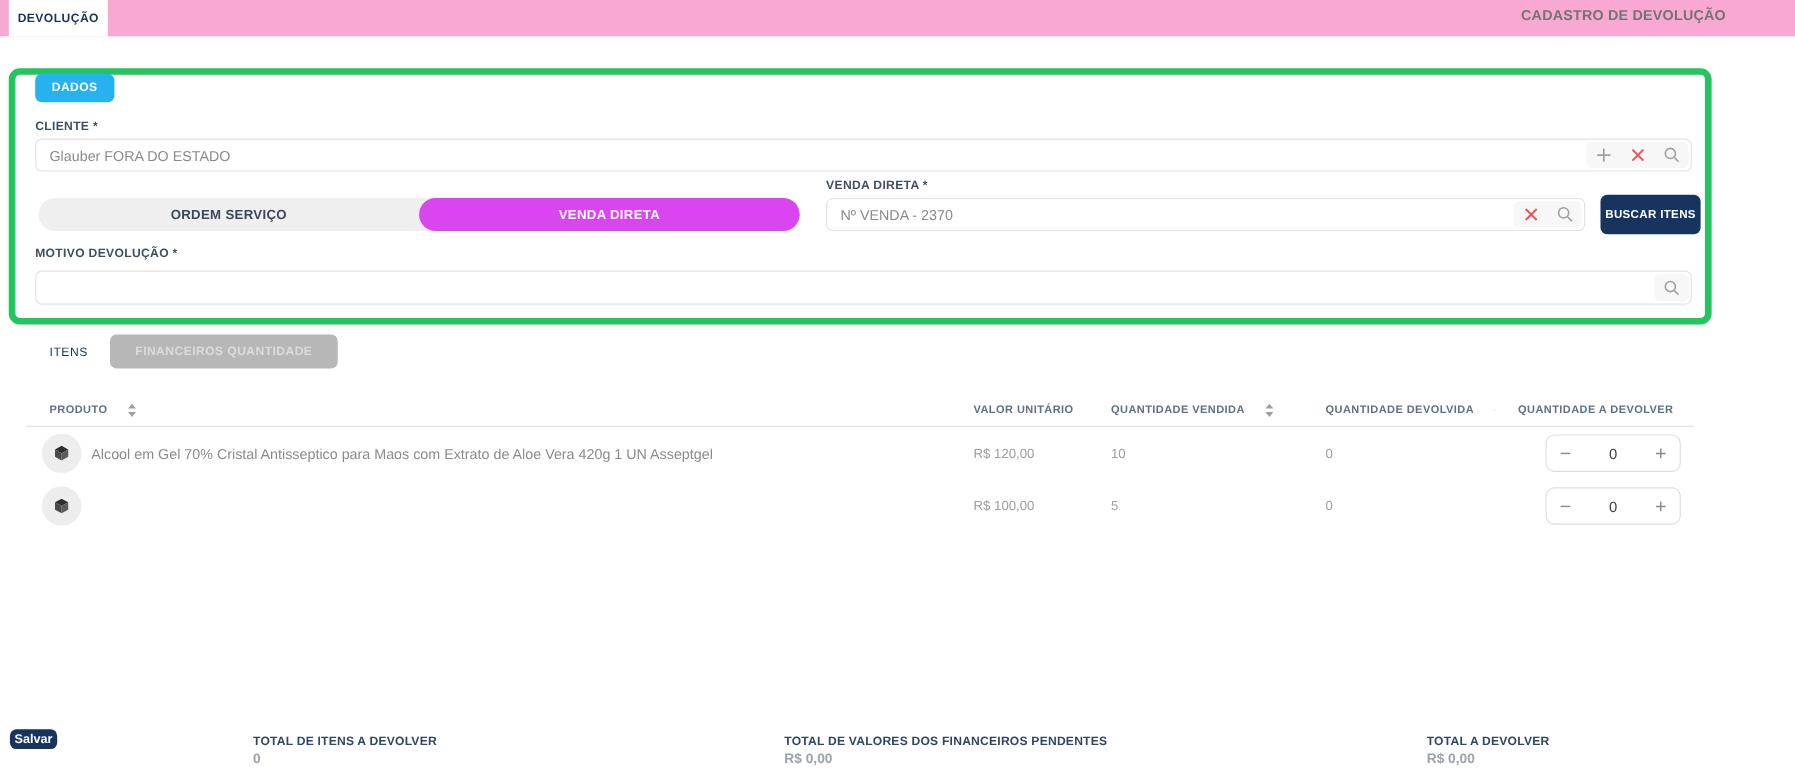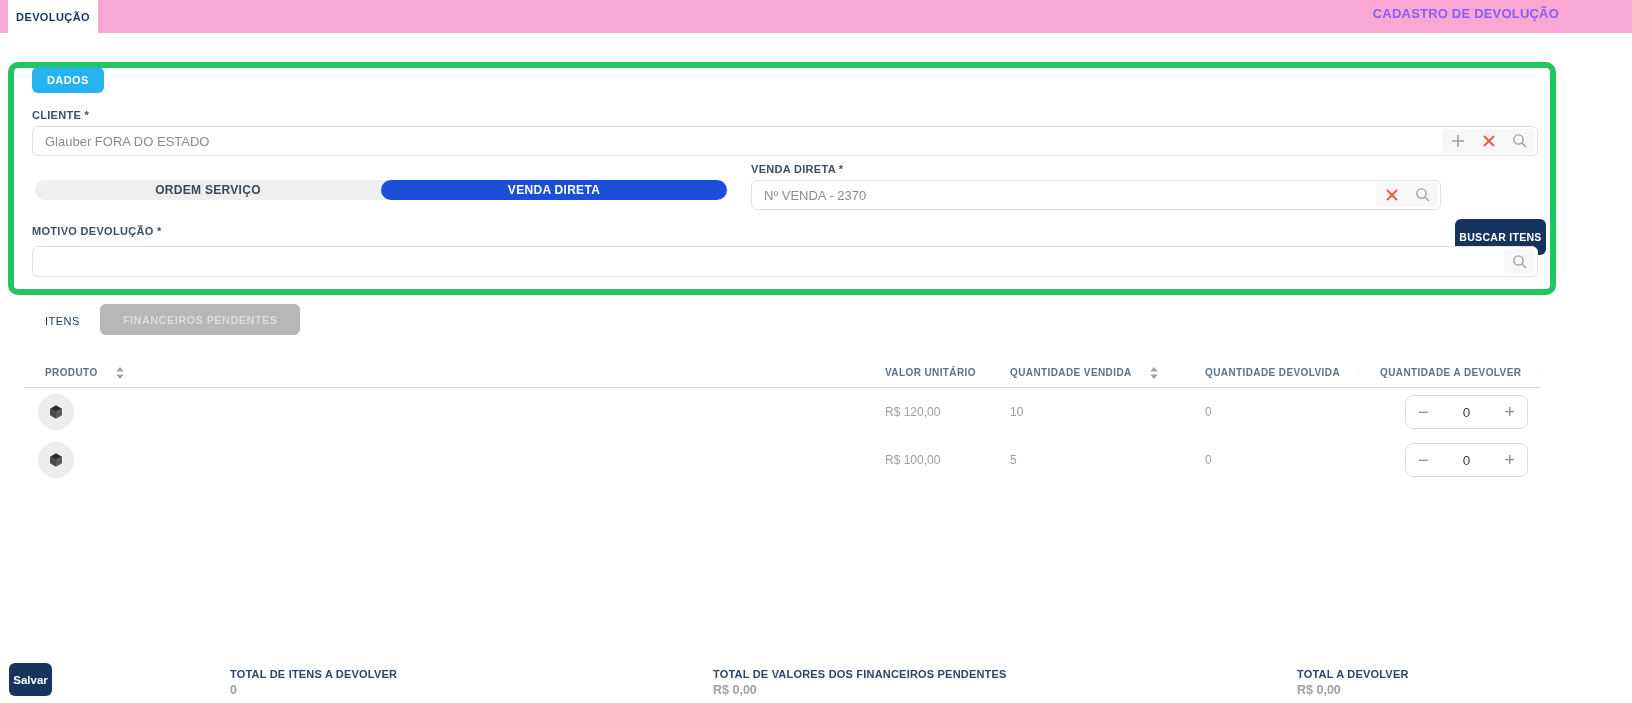--- a/index.html
+++ b/index.html
@@ -9,22 +9,22 @@
     font-family: "Liberation Sans", sans-serif; color:#444;
   }
   
   .topbar { position:absolute; left:0; top:0; width:1632px; height:33px; background:#f9a8d4; }
   .top-tab {
     position:absolute; left:8px; top:0; width:90px; height:33px; background:#fff;
     display:flex; align-items:center; justify-content:center;
     font-size:11px; font-weight:bold; letter-spacing:.4px; color:#17345f; cursor:pointer;
   }
   .page-title {
-    position:absolute; top:6px; right:73px; font-size:13px; font-weight:bold;
-    letter-spacing:.2px; color:#8b5cf6;
+    position:absolute; top:6px; right:63px; font-size:13px; font-weight:bold;
+    letter-spacing:.2px; color:#737373;
   }
   
   .card {
     position:absolute; left:8px; top:62px; width:1548px; height:233px;
     background:#fff; border:6px solid #22c55e; border-radius:10px;
     box-shadow:0 1px 3px rgba(0,0,0,.04);
   }
   .badge {
     position:absolute; left:18px; top:-1px; height:26px; padding:0 15px;
     background:#25b2ee; border-radius:6px; color:#fff; font-size:11px; font-weight:bold;
@@ -45,34 +45,34 @@
   .input-actions {
     display:flex; align-items:stretch; height:calc(100% - 4px); margin:2px 2px 2px 0;
     background:#f7f7f7; border-radius:5px;
   }
   .ibtn {
     width:31px; display:flex; align-items:center; justify-content:center;
     background:transparent; border:none; cursor:pointer;
   }
   
   .segment {
-    position:absolute; left:21px; top:112px; width:692px; height:20px;
+    position:absolute; left:21px; top:112px; width:692px; height:30px;
     background:#efefef; border-radius:15px; display:flex;
   }
   .seg-opt {
     flex:1; display:flex; align-items:center; justify-content:center;
     font-size:12px; font-weight:bold; letter-spacing:.3px; color:#3c4858;
     border-radius:15px; cursor:pointer;
   }
-  .seg-active { background:#1d4ed8; color:#fff; }
+  .seg-active { background:#d946ef; color:#fff; }
   .buscar-btn {
     position:absolute; left:1441px; top:109px; width:91px; height:36px;
     background:#17345f; border:none; border-radius:6px; color:#fff;
     font-family:"Liberation Sans",sans-serif; font-size:10.5px; font-weight:bold;
-    letter-spacing:.3px; cursor:pointer;margin-top:42px;
+    letter-spacing:.3px; cursor:pointer;
   }
   
   .tab-itens {
     position:absolute; left:45px; top:315px; font-size:11px; font-weight:normal;
     letter-spacing:.5px; color:#17345f; cursor:pointer;
   }
   .tab-fin {
     position:absolute; left:100px; top:304px; height:31px; padding:0 23px;
     background:#b7b7b7; border:none; border-radius:6px; color:#dcdcdc;
     font-family:"Liberation Sans",sans-serif; font-size:11px; font-weight:bold;
@@ -100,21 +100,21 @@
     width:123px; height:34px; border:1px solid #ddd; border-radius:8px; background:#fff;
     display:flex; align-items:center; justify-content:space-between; padding:0 12px;
   }
   .step-btn {
     background:none; border:none; font-size:18px; line-height:1; color:#8c8c8c;
     cursor:pointer; font-family:"Liberation Sans",sans-serif; padding:0;
   }
   .step-val { font-size:13.5px; color:#414141; }
   
   .salvar-btn {
-    position:absolute; left:9px; top:663px; width:43px; height:33px;
+    position:absolute; left:9px; top:663px; width:43px; height:18px;
     background:#17345f; border:none; border-radius:6px; color:#fff;
     font-family:"Liberation Sans",sans-serif; font-size:11.5px; font-weight:bold; cursor:pointer;
   }
   .total { position:absolute; top:668px; }
   .total-1 { left:230px; } .total-2 { left:713px; } .total-3 { left:1297px; }
   .total-label { font-size:11px; font-weight:bold; letter-spacing:.2px; color:#2e4766; }
   .total-value { margin-top:3px; font-size:12.5px; font-weight:bold; color:#9aa2ab; }
   svg { display:block; }
 </style>
 </head>
@@ -188,21 +188,21 @@
         <svg width="16" height="16" viewBox="0 0 16 16" fill="none" stroke="#9e9e9e" stroke-width="1.4">
             <circle cx="6.5" cy="6.5" r="4.6"></circle>
             <line x1="10.2" y1="10.2" x2="14" y2="14"></line>
           </svg>
       </button>
     </span>
   </div>
 </div>
 
 <div class="tab-itens">ITENS</div>
-<button class="tab-fin">FINANCEIROS PENDENTES</button>
+<button class="tab-fin">FINANCEIROS QUANTIDADE</button>
 
 <div class="table">
   <div class="grid-row thead">
     <div class="th">
       <span>PRODUTO</span>
       <svg width="8" height="12" viewBox="0 0 8 12">
           <path d="M4 0 L7.6 4.4 H0.4 Z" fill="#9aa0a6"></path>
           <path d="M4 12 L0.4 7.6 H7.6 Z" fill="#9aa0a6"></path>
         </svg>
     </div>
@@ -238,20 +238,21 @@
 
   <div class="grid-row trow">
     <div class="cell cell-prod">
       <span class="avatar">
         <svg width="16" height="16" viewBox="0 0 24 24">
             <path d="M12 2 L21 7 L12 12 L3 7 Z" fill="#2f2f2f"></path>
             <path d="M3 7 L12 12 V22 L3 17 Z" fill="#4a4a4a"></path>
             <path d="M21 7 L12 12 V22 L21 17 Z" fill="#5c5c5c"></path>
           </svg>
       </span>
+      <span class="prod-name">Alcool em Gel 70% Cristal Antisseptico para Maos com Extrato de Aloe Vera 420g 1 UN Asseptgel</span>
     </div>
     <div class="cell">R$ 120,00</div>
     <div class="cell">10</div>
     <div class="cell">0</div>
     <div class="cell-step">
       <div class="stepper">
         <button class="step-btn">−</button>
         <span class="step-val">0</span>
         <button class="step-btn">+</button>
       </div>

